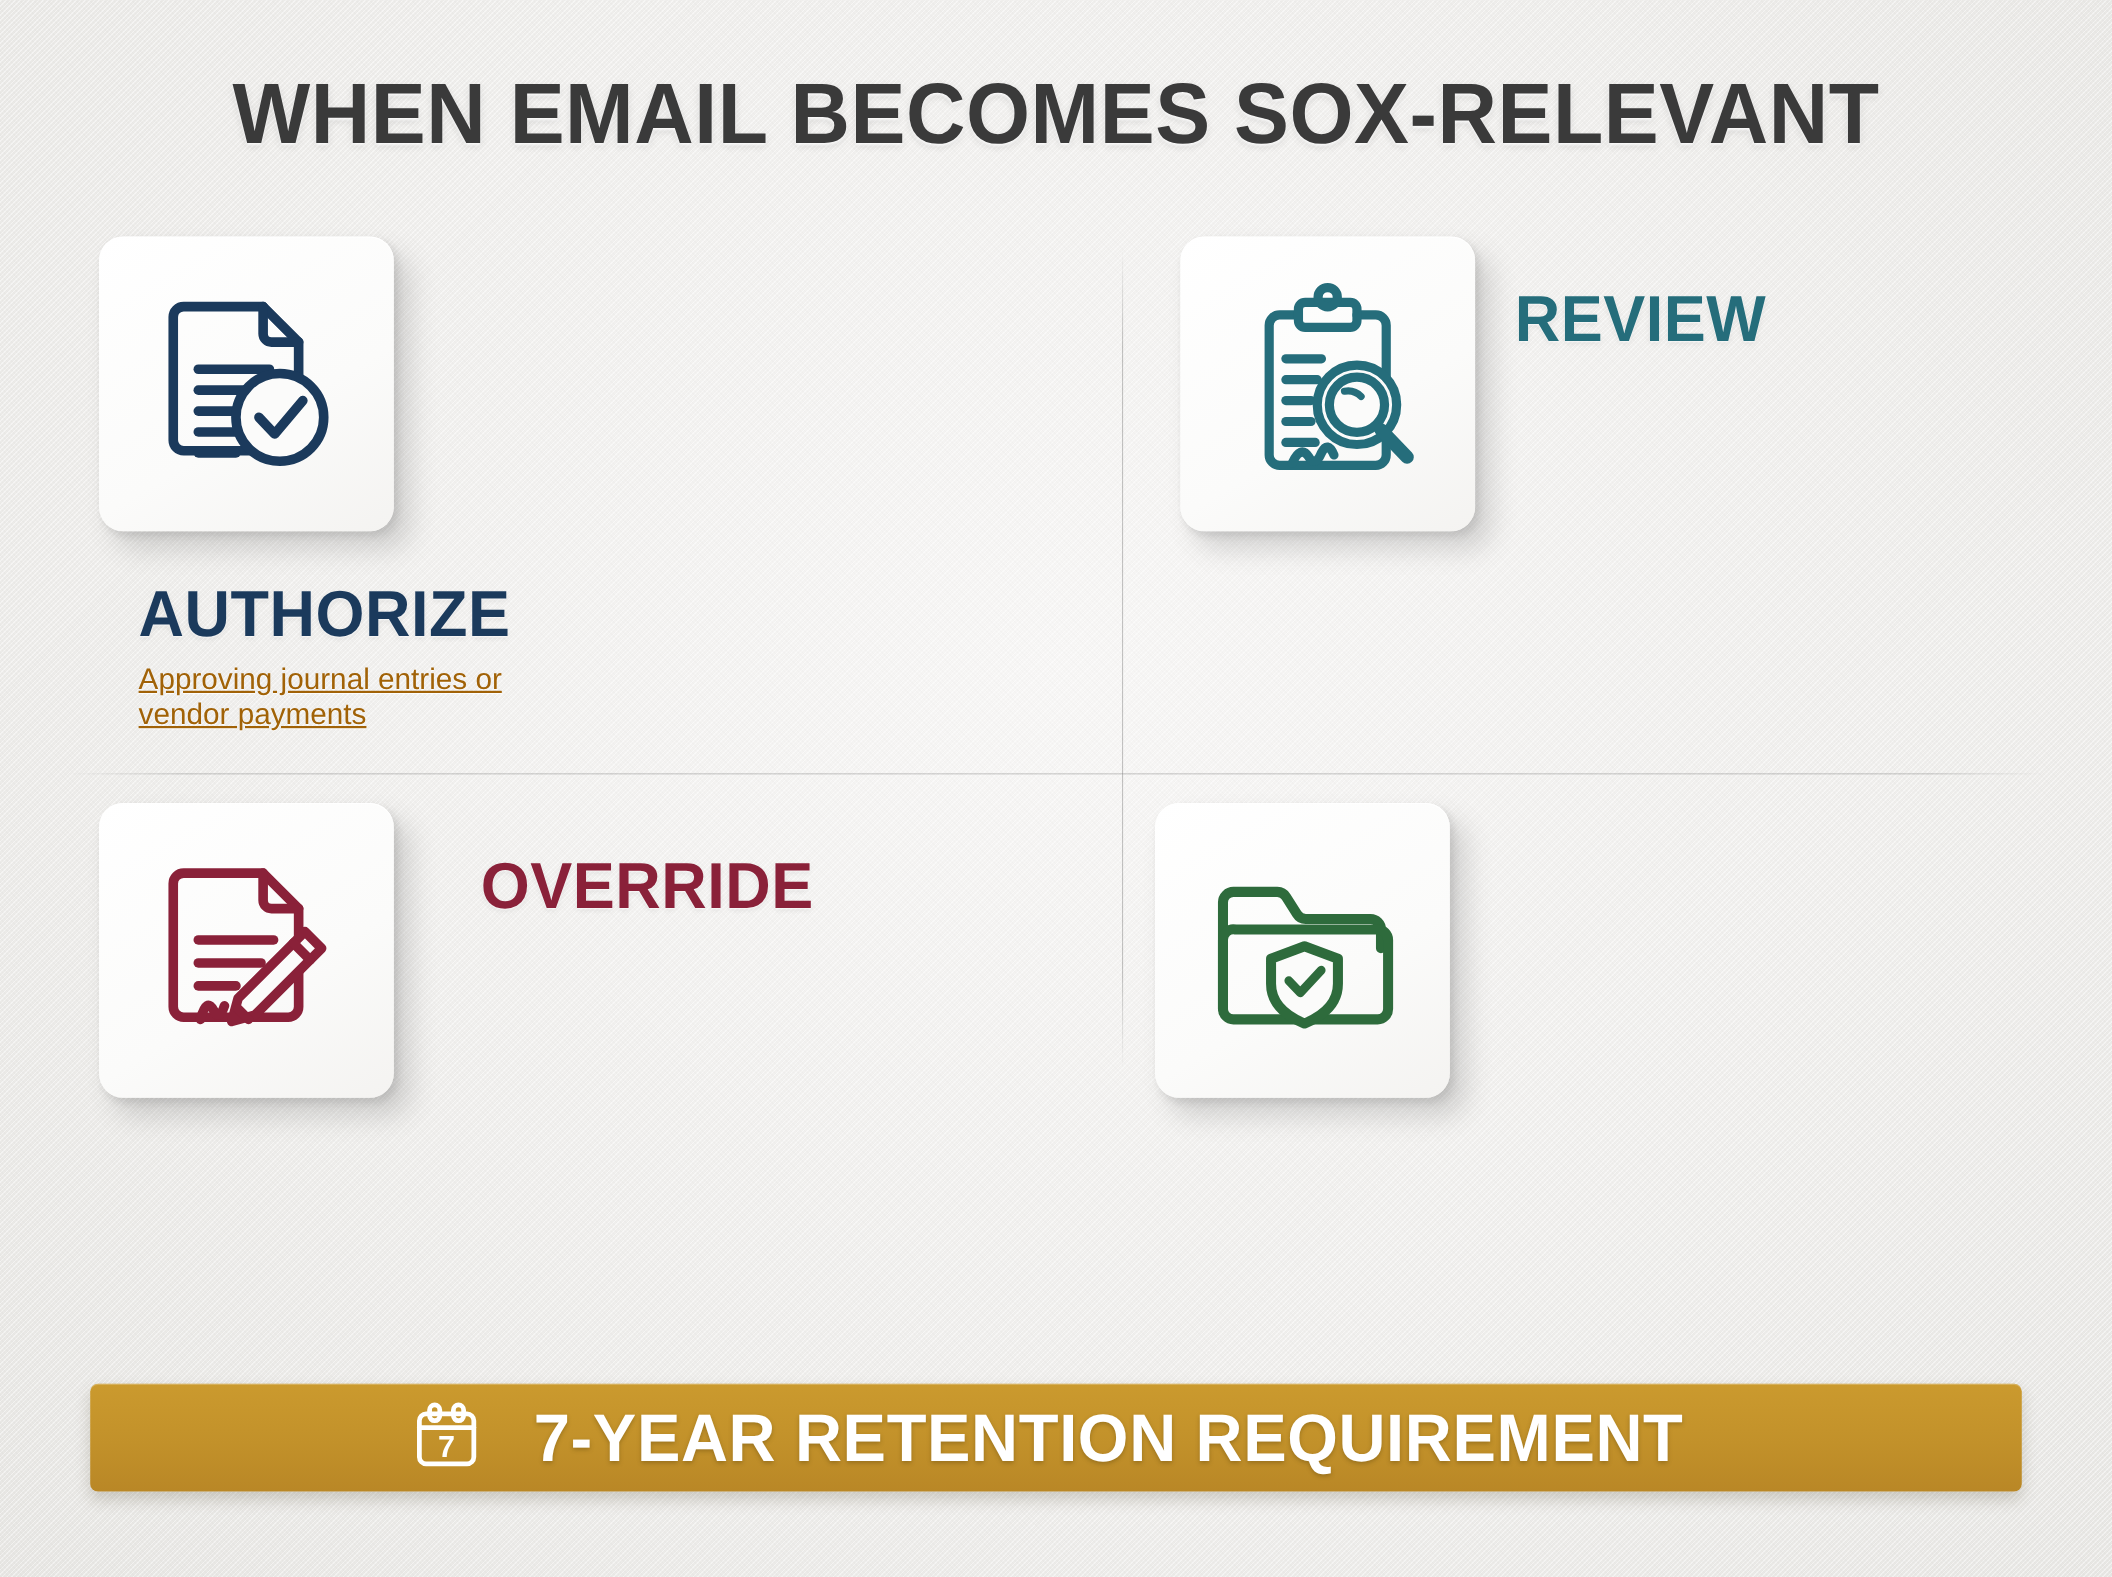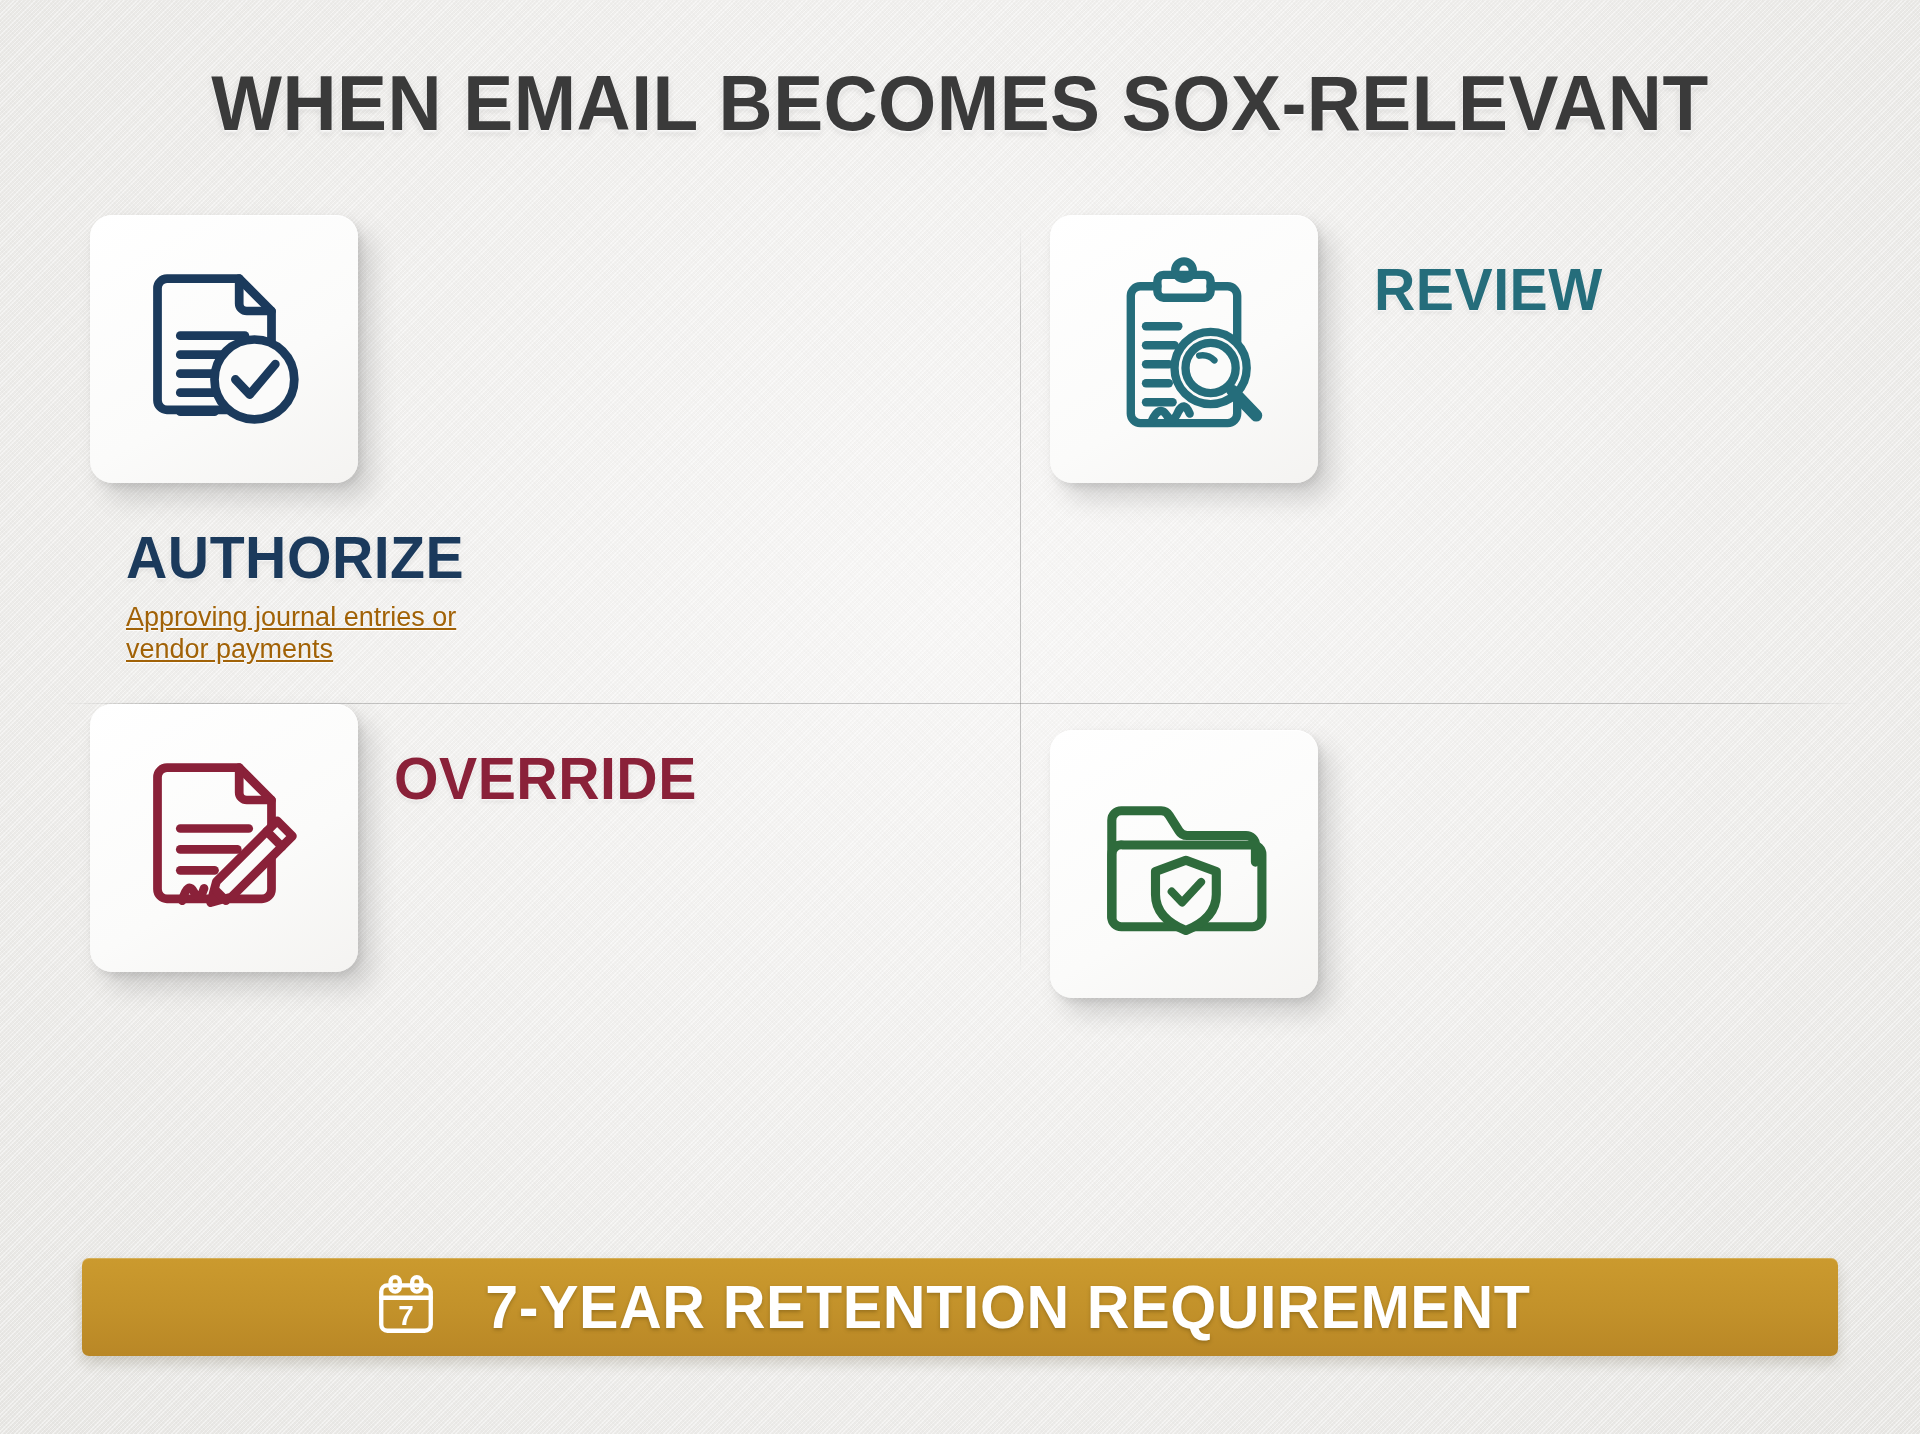--- a/index.html
+++ b/index.html
@@ -43,22 +43,22 @@
     position:absolute;left:960px;top:20px;width:1px;height:748px;
     background:linear-gradient(to bottom, rgba(0,0,0,0) 0%, rgba(90,90,90,.34) 12%, rgba(90,90,90,.34) 88%, rgba(0,0,0,0) 100%);
   }
   .hdiv{
     position:absolute;left:0px;top:498px;width:1800px;height:1px;
     background:linear-gradient(to right, rgba(0,0,0,0) 0%, rgba(90,90,90,.32) 6%, rgba(90,90,90,.32) 94%, rgba(0,0,0,0) 100%);
   }
 
   .quad{position:absolute;display:flex;align-items:flex-start;}
   .q1{left:30px;  top:10px;flex-direction:column;}
-  .q2{left:990px; top:10px;gap:20px;}
-  .q3{left:30px;  top:499px;}
+  .q2{left:1013px; top:10px;}
+  .q3{left:30px;  top:525px;gap:43px;}
   .q4{left:990px; top:525px;}
 
   .iconcard{
     width:268px;height:268px;flex:0 0 268px;
     background:linear-gradient(150deg,#ffffff 0%,#fbfbfa 60%,#f4f3f1 100%);
     border-radius:22px;
     box-shadow:
       14px 16px 24px rgba(70,70,70,.20),
       3px 4px 7px rgba(70,70,70,.12),
       inset 0 1px 0 rgba(255,255,255,.9);

